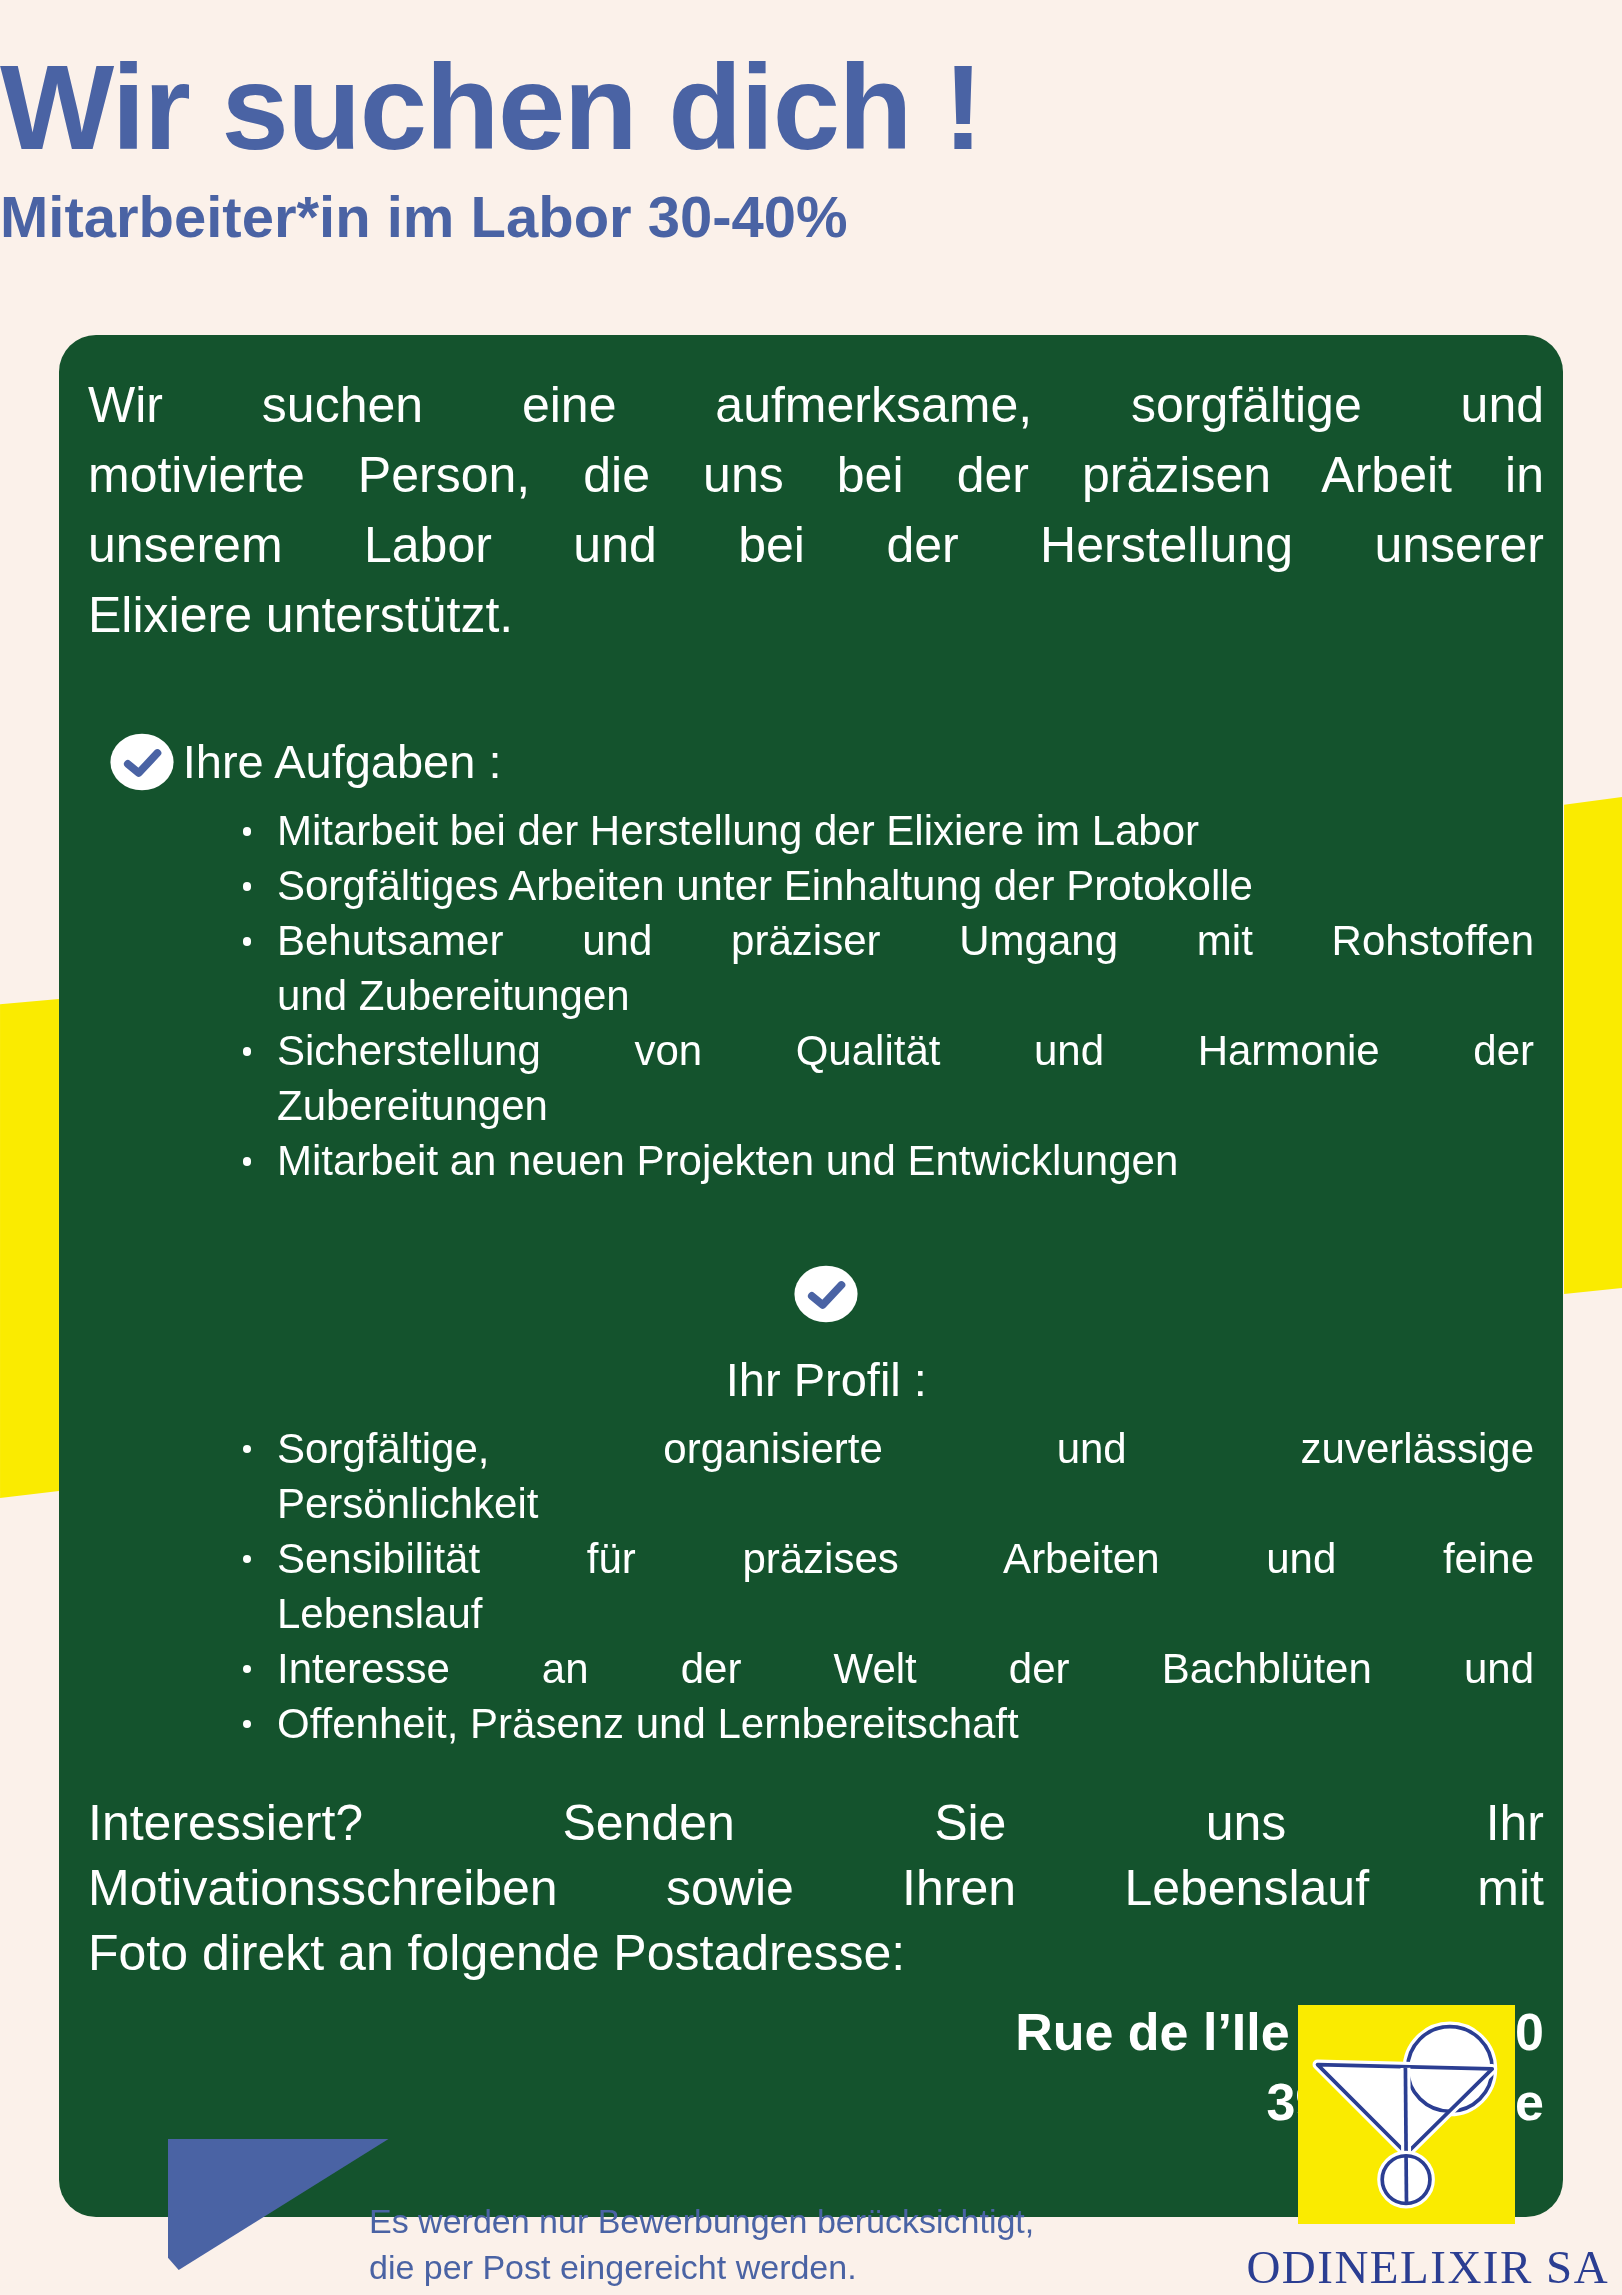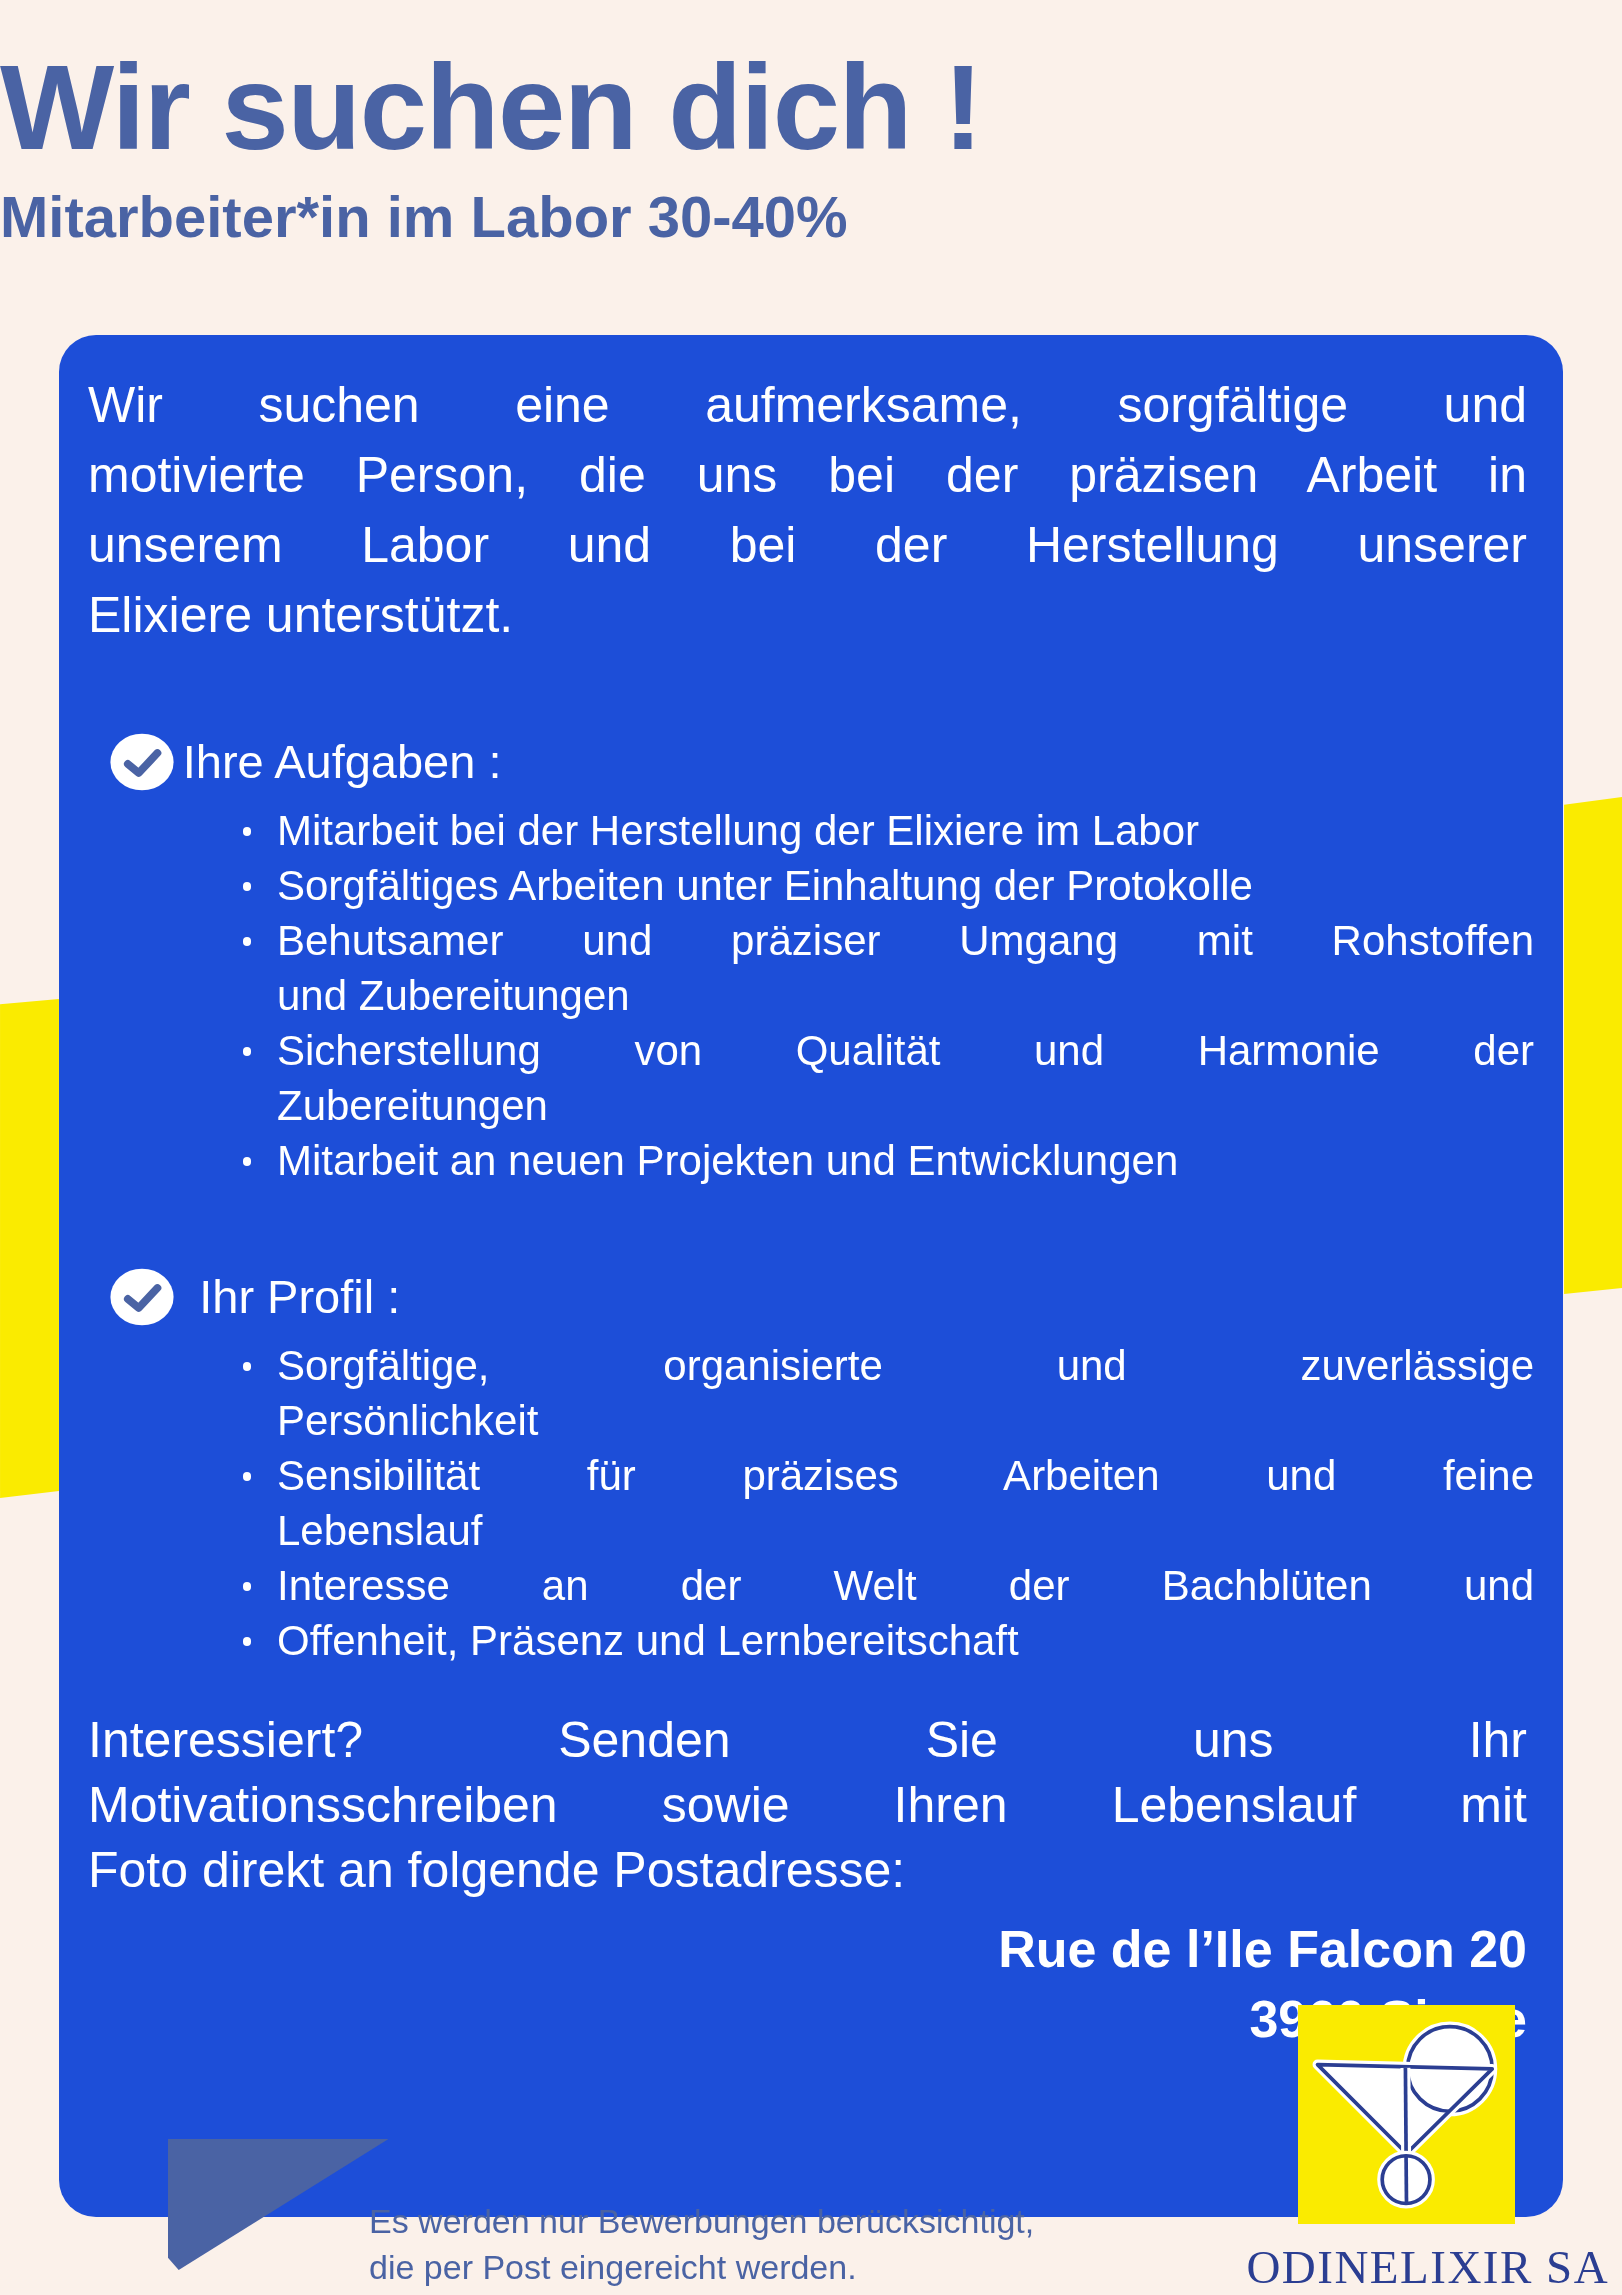--- a/index.html
+++ b/index.html
@@ -36,39 +36,39 @@
   
   .accent { position: absolute; display: block; }
   .accent-left  { left: 0;     top: 999px; }
   .accent-right { left: 1564px; top: 797px; }
 
   
   .panel {
     position: absolute;
     left: 59px; top: 335px;
     width: 1504px; height: 1882px;
-    background: #1d4ed8;
+    background: #14532d;
     border-radius: 37px;
-    padding: 35px 36px 0 29px;
+    padding: 35px 19px 0 29px;
     color: #FFFFFF;
   }
   .line { display: block; }
   .jl { text-align: justify; text-align-last: justify; }
 
   .intro { font-size: 50px; line-height: 70px; }
 
   .section { margin-top: 0; }
   .sec-head {
     display: flex;
     align-items: center;
     gap: 24.5px;
     margin-left: 20.7px;
   }
   .sec1 .sec-head { margin-top: 80px; gap: 8px; }
-  .sec2 .sec-head { margin-top: 77px; }
+  .sec2 .sec-head { margin-top: 77px; flex-direction: column; }
   .sec-title { font-size: 47px; line-height: 64px; }
   .check { width: 66px; height: 58px; flex: 0 0 auto; }
 
   .blist {
     list-style: none;
     margin-left: 149px;
     width: 1297px;
     margin-top: 9.2px;
     font-size: 42px;
     line-height: 55px;

